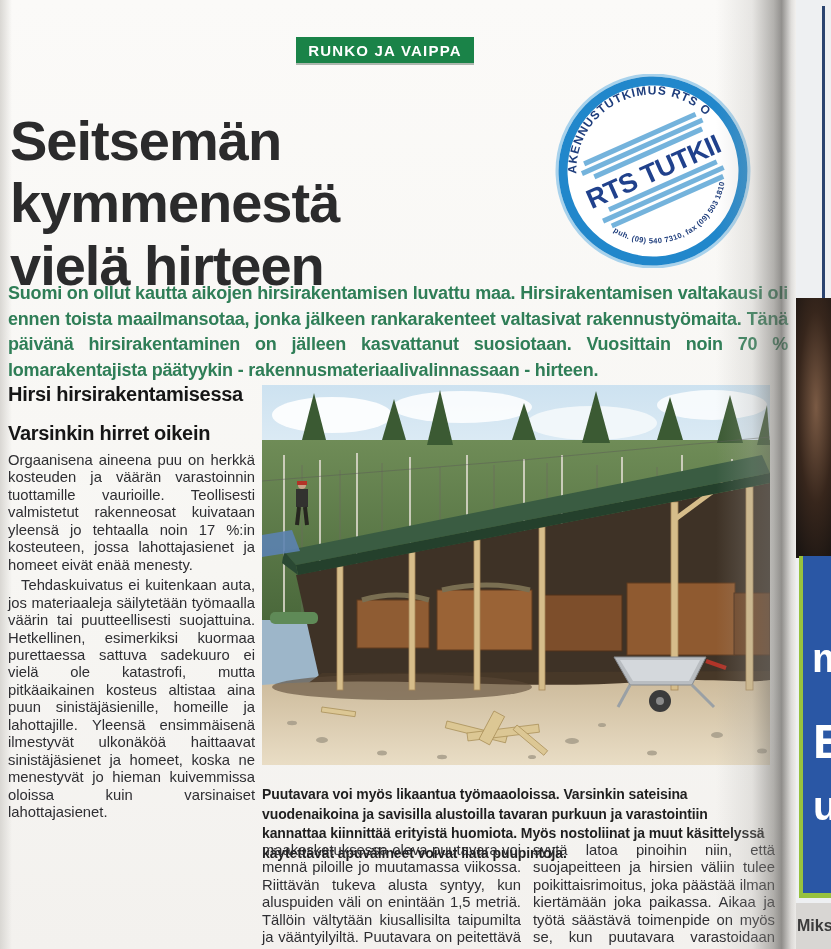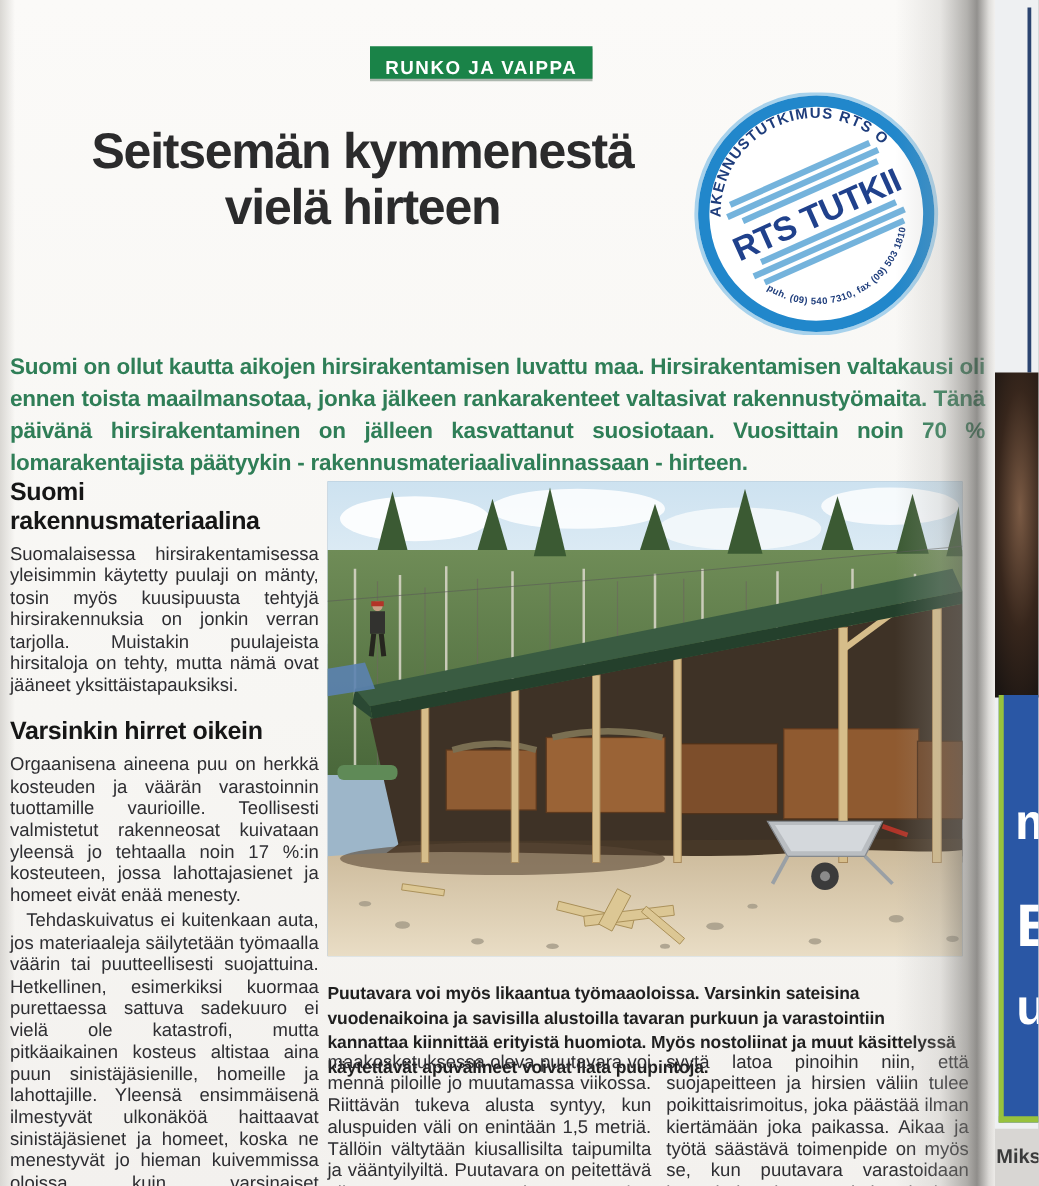--- a/index.html
+++ b/index.html
@@ -7,24 +7,24 @@
     position:relative;width:831px;height:949px;overflow:hidden;
     background:linear-gradient(180deg,#fbfaf8 0%,#f7f6f3 60%,#f3f1ee 100%);
     font-family:"Liberation Sans", sans-serif;
   }
   .edge-left{position:absolute;left:0;top:0;width:12px;height:100%;
     background:linear-gradient(90deg,#d9d7d3,rgba(250,249,247,0));}
   .spine{position:absolute;left:716px;top:0;width:80px;height:100%;
     background:linear-gradient(90deg,rgba(200,198,195,0) 0%,rgba(170,168,164,.25) 45%,
       rgba(120,118,114,.55) 72%,rgba(90,88,85,.65) 82%,rgba(190,188,185,.45) 94%,rgba(220,219,217,.3) 100%);}
   .badge{position:absolute;left:296px;top:37px;width:178px;height:26px;background:#1a8348;
-    color:#fff;font-weight:bold;font-size:15px;letter-spacing:1.2px;display:flex;align-items:flex-end;
+    color:#fff;font-weight:bold;font-size:15px;letter-spacing:1.2px;display:flex;align-items:center;
     justify-content:center;box-shadow:0 2px 0 rgba(30,60,40,.35);}
-  .title{position:absolute;left:10px;top:72px;width:560px;font-size:40px;font-weight:bold;
-    color:#2b2b2c;line-height:1.12;letter-spacing:-1px;text-align:center;}
+  .title{position:absolute;left:10px;top:72px;width:560px;font-size:56px;font-weight:bold;
+    color:#2b2b2c;line-height:1.12;letter-spacing:-1px;}
   .title span{display:block;}
   .stamp{position:absolute;left:553px;top:74px;width:200px;height:194px;}
   .intro{position:absolute;left:8px;top:263px;width:780px;font-size:18px;font-weight:bold;
     color:#2f7e57;line-height:1.42;text-align:justify;letter-spacing:-0.2px;}
   .col-left{position:absolute;left:8px;top:383px;width:247px;}
   .col-left h2{font-size:20px;font-weight:bold;color:#161616;margin:0 0 7px 0;letter-spacing:-0.3px;}
   .col-left h2.second{margin-top:16px;}
   .bodytext{font-size:14.8px;color:#2e2e32;line-height:1.18;text-align:justify;margin:0 0 3px 0;}
   .indent{text-indent:13px;}
   .photo{position:absolute;left:262px;top:385px;width:508px;height:380px;background:#9db6c9;}
@@ -84,22 +84,21 @@
         <text font-size="7.6" font-weight="bold" fill="#1e3d7c" letter-spacing="0.4">
           <textPath href="#arcBot" startOffset="50%" text-anchor="middle">puh. (09) 540 7310, fax (09) 503 1810</textPath>
         </text>
       </g>
     </svg>
   </div>
 
   <p class="intro">Suomi on ollut kautta aikojen hirsirakentamisen luvattu maa. Hirsirakentamisen valtakausi oli ennen toista maailmansotaa, jonka jälkeen rankarakenteet valtasivat rakennustyömaita. Tänä päivänä hirsirakentaminen on jälleen kasvattanut suosiotaan. Vuosittain noin 70 % lomarakentajista päätyykin - rakennusmateriaalivalinnassaan - hirteen.</p>
 
   <div class="col-left">
-    <h2>Suomi rakennusmateriaalina</h2>
-    <p class="bodytext">Suomalaisessa hirsirakentamisessa yleisimmin käytetty puulaji on mänty, tosin myös kuusipuusta tehtyjä hirsirakennuksia on jonkin verran tarjolla. Muistakin puulajeista hirsitaloja on tehty, mutta nämä ovat jääneet yksittäistapauksiksi.</p>
+    <h2>Hirsi hirsirakentamisessa</h2>
     <h2 class="second">Varsinkin hirret oikein</h2>
     <p class="bodytext">Orgaanisena aineena puu on herkkä kosteuden ja väärän varastoinnin tuottamille vaurioille. Teollisesti valmistetut rakenneosat kuivataan yleensä jo tehtaalla noin 17 %:in kosteuteen, jossa lahottajasienet ja homeet eivät enää menesty.</p>
     <p class="bodytext indent">Tehdaskuivatus ei kuitenkaan auta, jos materiaaleja säilytetään työmaalla väärin tai puutteellisesti suojattuina. Hetkellinen, esimerkiksi kuormaa purettaessa sattuva sadekuuro ei vielä ole katastrofi, mutta pitkäaikainen kosteus altistaa aina puun sinistäjäsienille, homeille ja lahottajille. Yleensä ensimmäisenä ilmestyvät ulkonäköä haittaavat sinistäjäsienet ja homeet, koska ne menestyvät jo hieman kuivemmissa oloissa kuin varsinaiset lahottajasienet.</p>
 
   </div>
 
   <div class="photo">
     <svg width="508" height="380" viewBox="0 0 508 380">
       <defs>
         <linearGradient id="sky" x1="0" y1="0" x2="0" y2="1">

